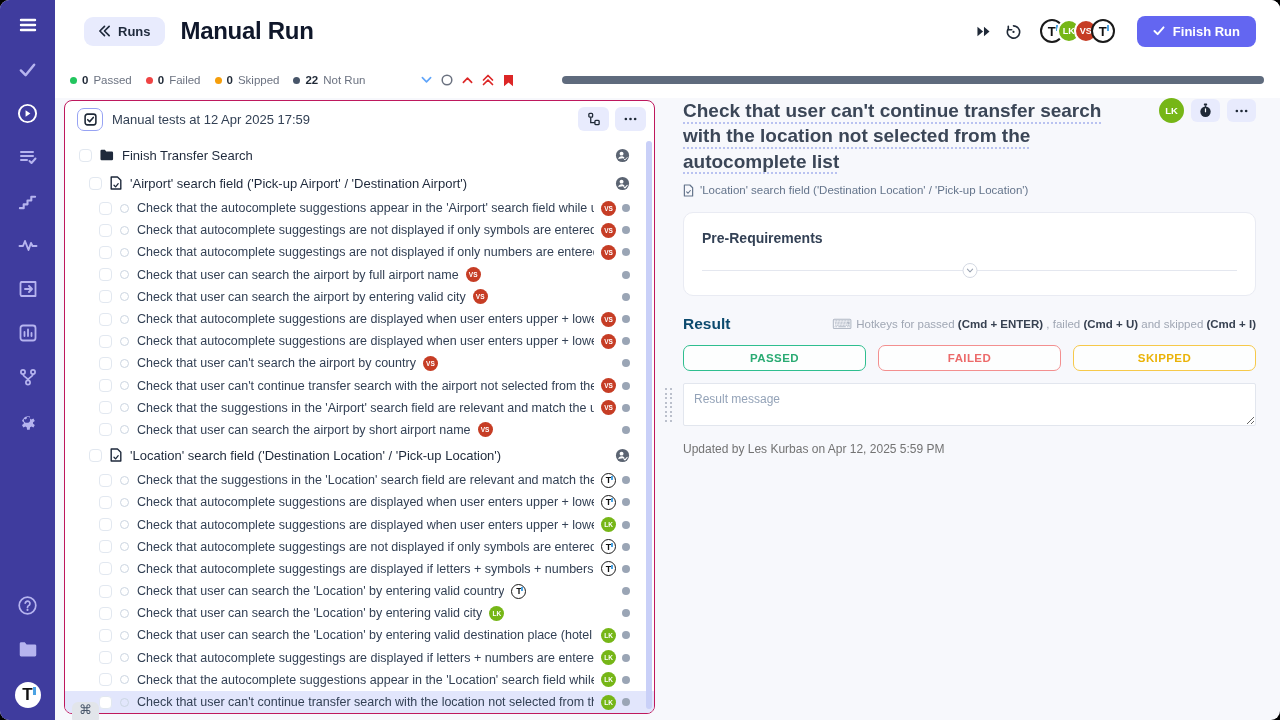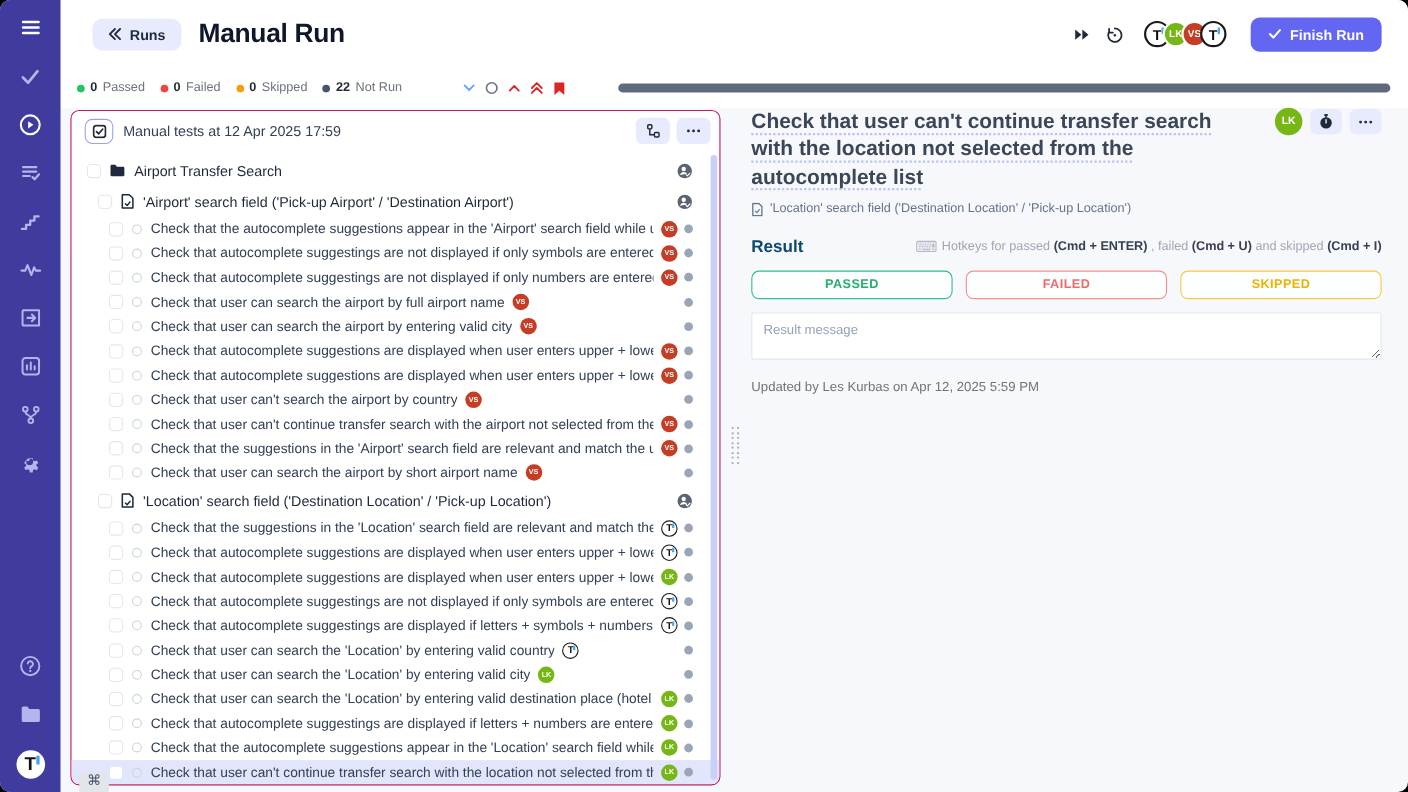--- a/index.html
+++ b/index.html
@@ -302,21 +302,21 @@
         </div>
       </div>
       <div class="tree-body" id="tree-body">
   <div class="row folder">
     <span class="cbox"></span>
     <span class="icon-slot">
       <svg width="14" height="12" viewBox="0 0 15 12">
                 <path fill="#1e293b" d="M0.5 1.8A1.3 1.3 0 0 1 1.8 .5h3.4l1.5 1.8h6A1.3 1.3 0 0 1 14 3.6v6.8a1.3 1.3 0 0 1-1.3 1.3H1.8A1.3 1.3 0 0 1 .5 10.4z"></path>
               </svg>
     </span>
-    <span class="row-label">Airport Transfer Search</span>
+    <span class="row-label">Finish Transfer Search</span>
     <span class="spacer"></span>
     <span class="assign-icon">
       <svg width="15" height="15" viewBox="0 0 16 16">
                 <circle cx="8" cy="8" r="7" fill="#5b6472"></circle>
                 <circle cx="7" cy="6" r="2.1" fill="#fff"></circle>
                 <path d="M3.4 11.8c.5-2 1.9-3 3.6-3 1.6 0 2.6.7 3.2 1.8" fill="#fff"></path>
                 <path d="M9.3 11.4l1.3 1.3 2.4-2.6" stroke="#5b6472" stroke-width="1.6" fill="none" stroke-linecap="round" stroke-linejoin="round"></path>
                 <path d="M9.3 11.4l1.3 1.3 2.4-2.6" stroke="#fff" stroke-width="1" fill="none" stroke-linecap="round" stroke-linejoin="round"></path>
               </svg>
     </span>
@@ -605,20 +605,30 @@
         </div>
       </div>
       <div class="crumb">
         <svg width="11" height="13" viewBox="0 0 12 14">
             <path d="M1.5 1h6l3 3v9h-9z" stroke="#64748b" stroke-width="1.3" fill="none" stroke-linejoin="round"></path>
             <path d="M4 8.5l1.5 1.5 2.5-3" stroke="#64748b" stroke-width="1.2" fill="none" stroke-linecap="round" stroke-linejoin="round"></path>
           </svg>
         <span>'Location' search field ('Destination Location' / 'Pick-up Location')</span>
       </div>
 
+      <div class="prereq-card">
+        <div class="prereq-title">Pre-Requirements</div>
+        <div class="prereq-divider">
+          <span class="prereq-toggle">
+            <svg width="7" height="5" viewBox="0 0 8 5">
+                <path d="M1 1l3 3 3-3" stroke="#9aa3b2" stroke-width="1.3" fill="none" stroke-linecap="round" stroke-linejoin="round"></path>
+              </svg>
+          </span>
+        </div>
+      </div>
 
       <div class="result-row">
         <span class="result-title">Result</span>
         <span class="hotkeys">
           <span class="kbd-icon">⌨</span>
             <span id="hotkeys-text"><span>Hotkeys for passed </span><b>(Cmd + ENTER)</b><span> , failed </span><b>(Cmd + U)</b><span> and skipped </span><b>(Cmd + I)</b></span>
         </span>
       </div>
 
       <div class="verdicts">

